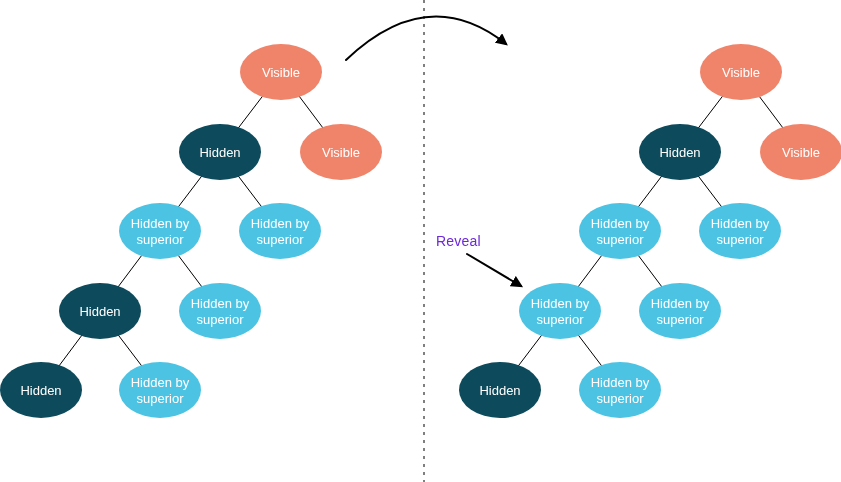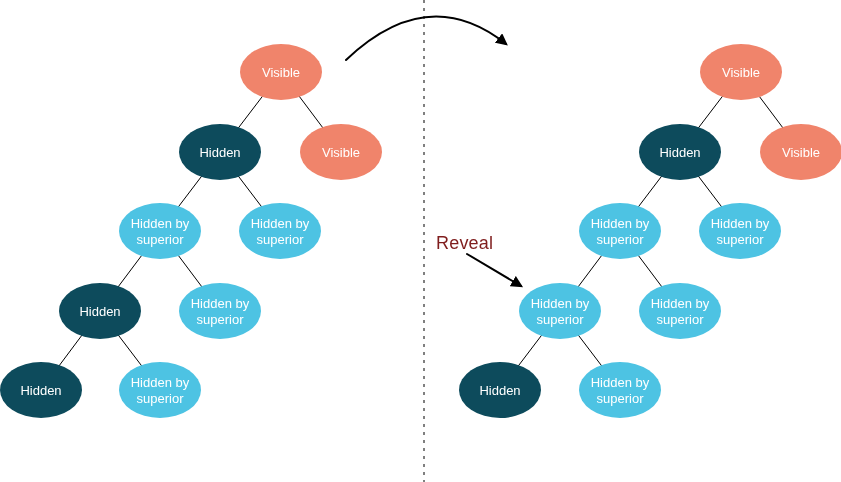--- a/index.html
+++ b/index.html
@@ -8,23 +8,23 @@
     position: relative;
     width: 841px;
     height: 482px;
     background: #ffffff;
     overflow: hidden;
   }
   svg { position: absolute; left: 0; top: 0; }
   svg text { font-family: "Liberation Sans", "DejaVu Sans", sans-serif; }
   .reveal-label {
     position: absolute;
-    font-size: 18px;
+    font-size: 14px;
     font-weight: 500;
-    color: #7f1d1d;
+    color: #6d28d9;
     letter-spacing: 0.2px;
   }
 </style>
 </head>
 <body>
 
 <div class="canvas">
   <svg id="diagram" width="841" height="482" viewBox="0 0 841 482">
       <defs>
         <marker id="ah" viewBox="0 0 10 10" refX="8" refY="5" markerWidth="6" markerHeight="6" orient="auto">

